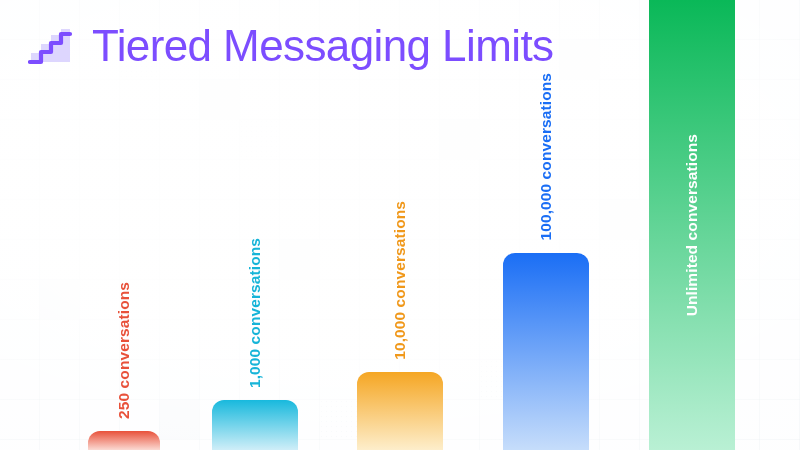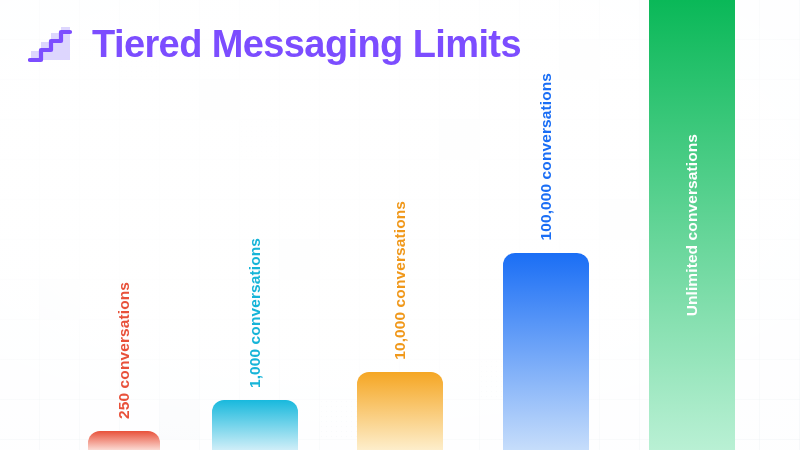--- a/index.html
+++ b/index.html
@@ -68,22 +68,22 @@
     gap: 18px;
     z-index: 6;
   }
   .brand-icon {
     width: 46px;
     height: 40px;
     display: block;
     flex: 0 0 auto;
   }
   .page-title {
-    font-size: 38px;
-    font-weight: bold;
+    font-size: 44px;
+    font-weight: normal;
     letter-spacing: -0.6px;
     white-space: nowrap;
     line-height: 1;
   }
 
   
   .bars-layer {
     position: absolute;
     inset: 0;
     z-index: 4;

